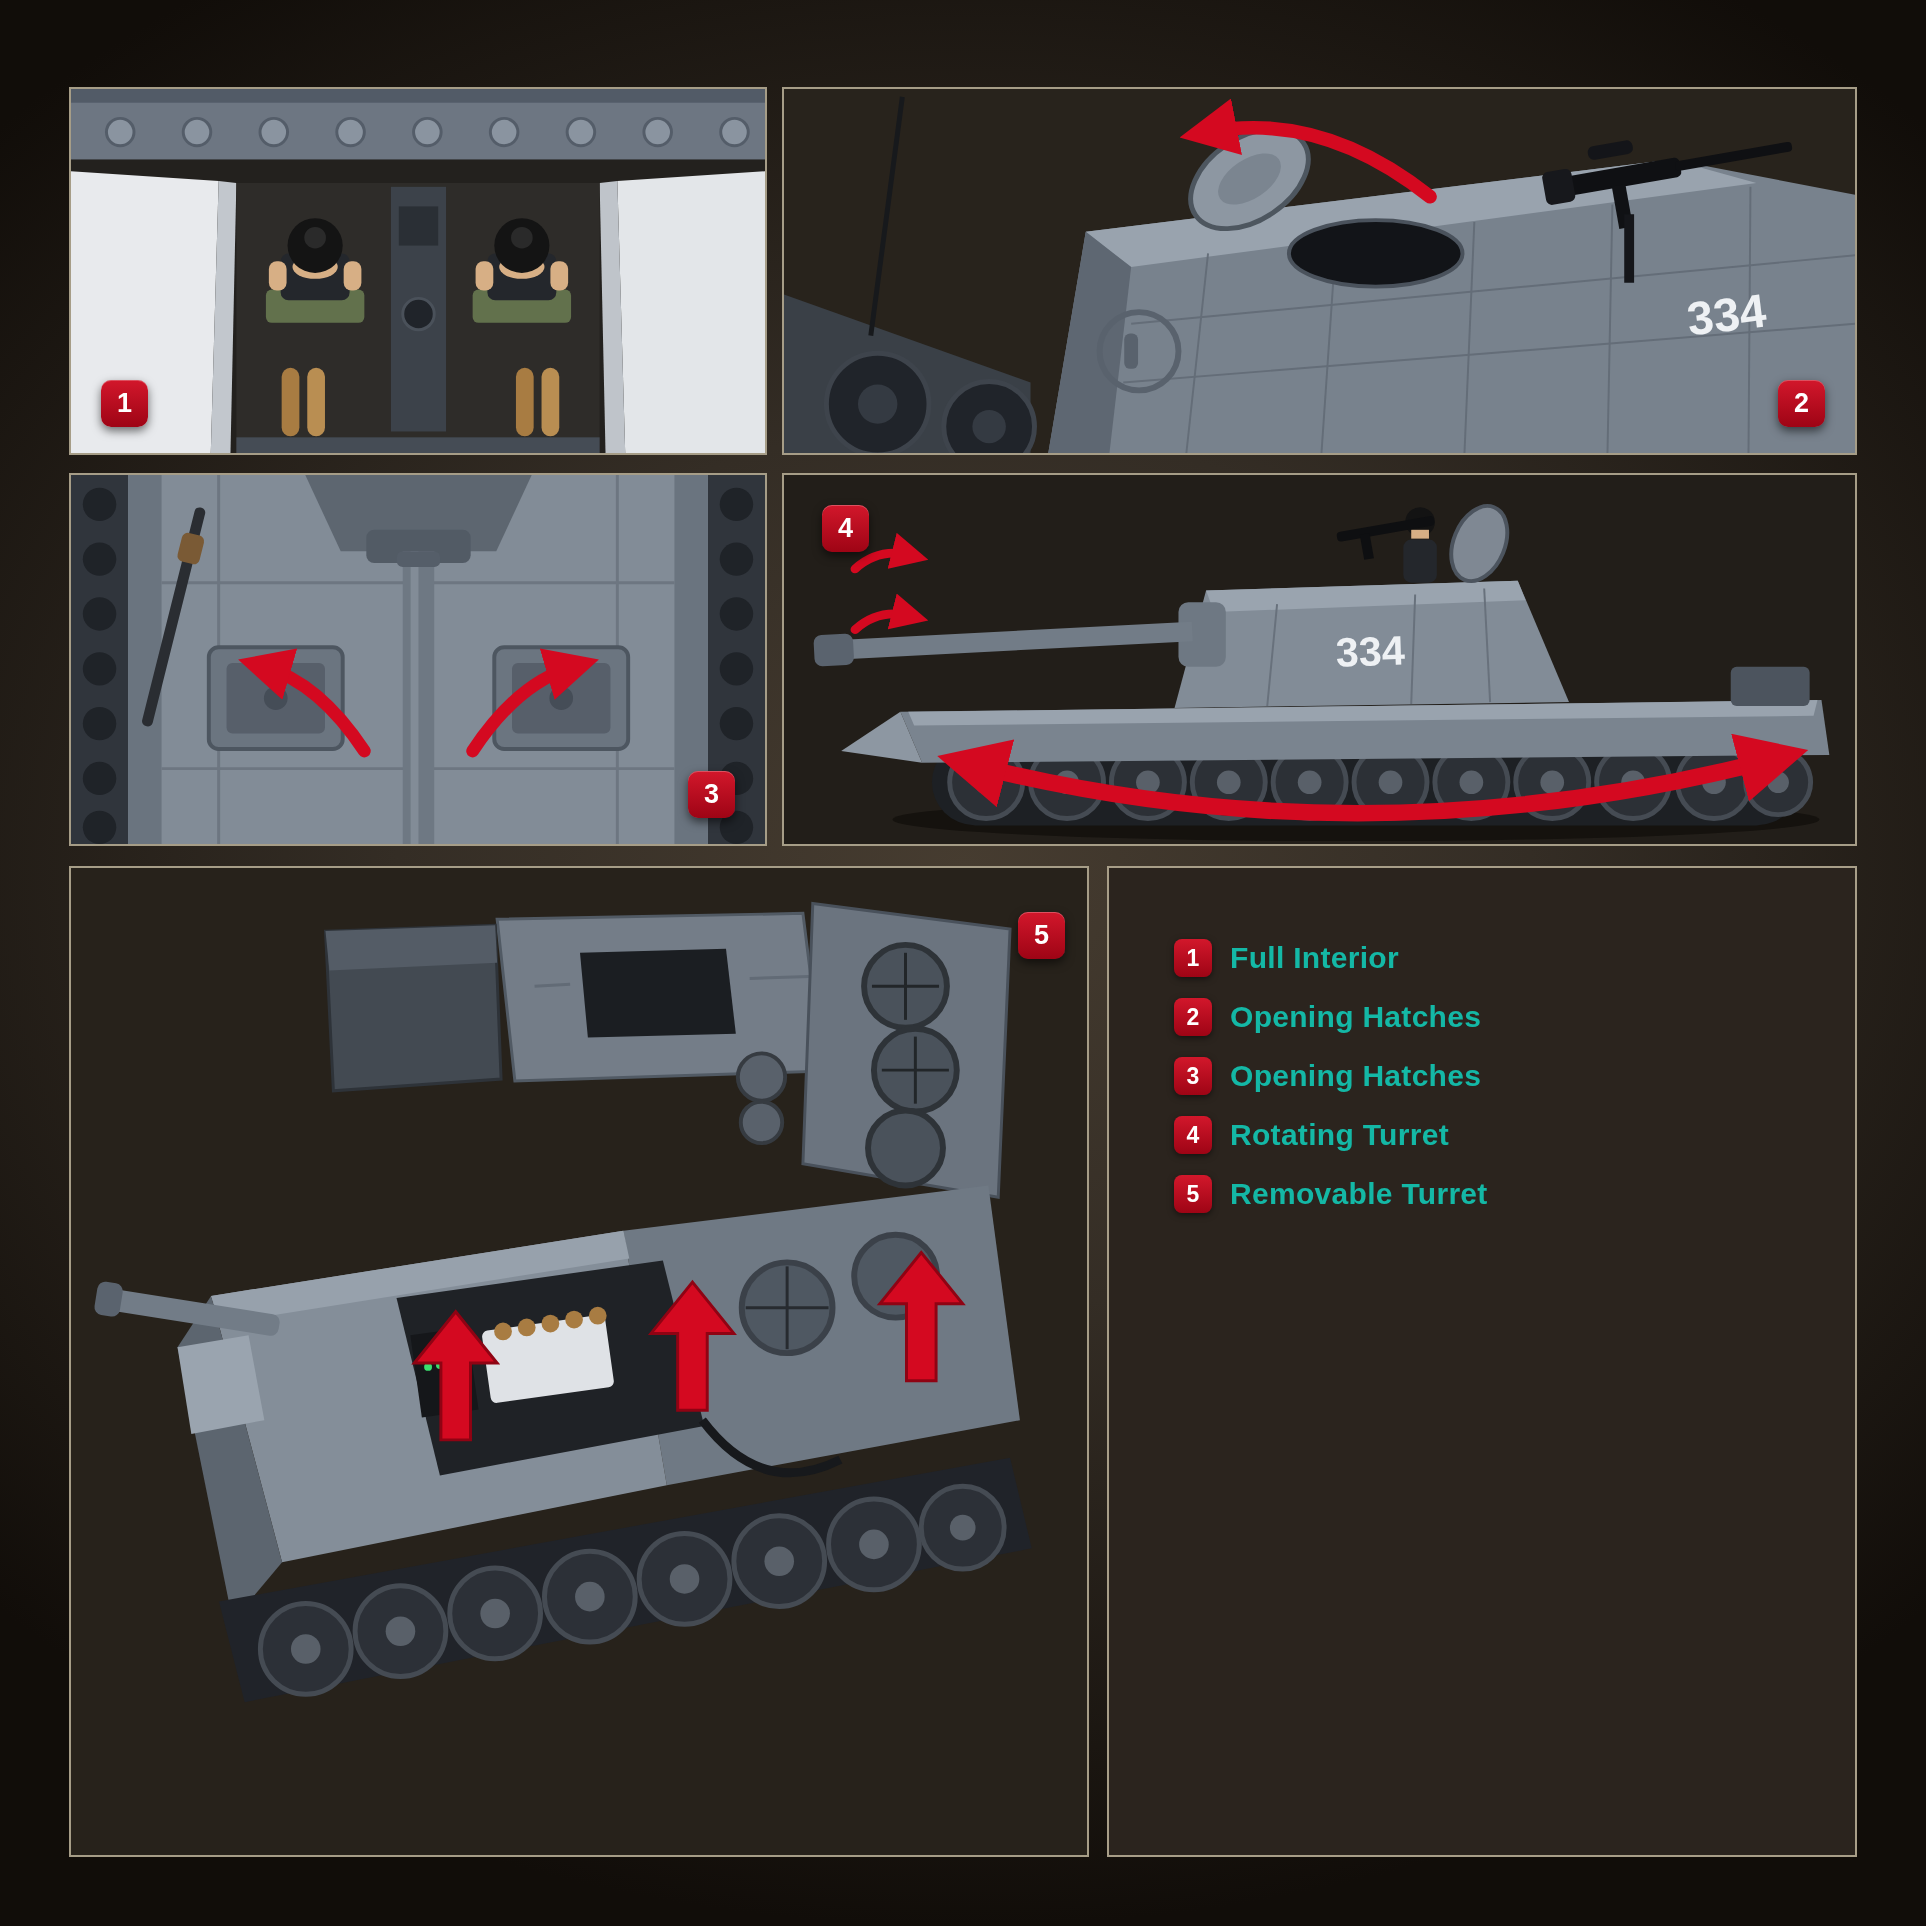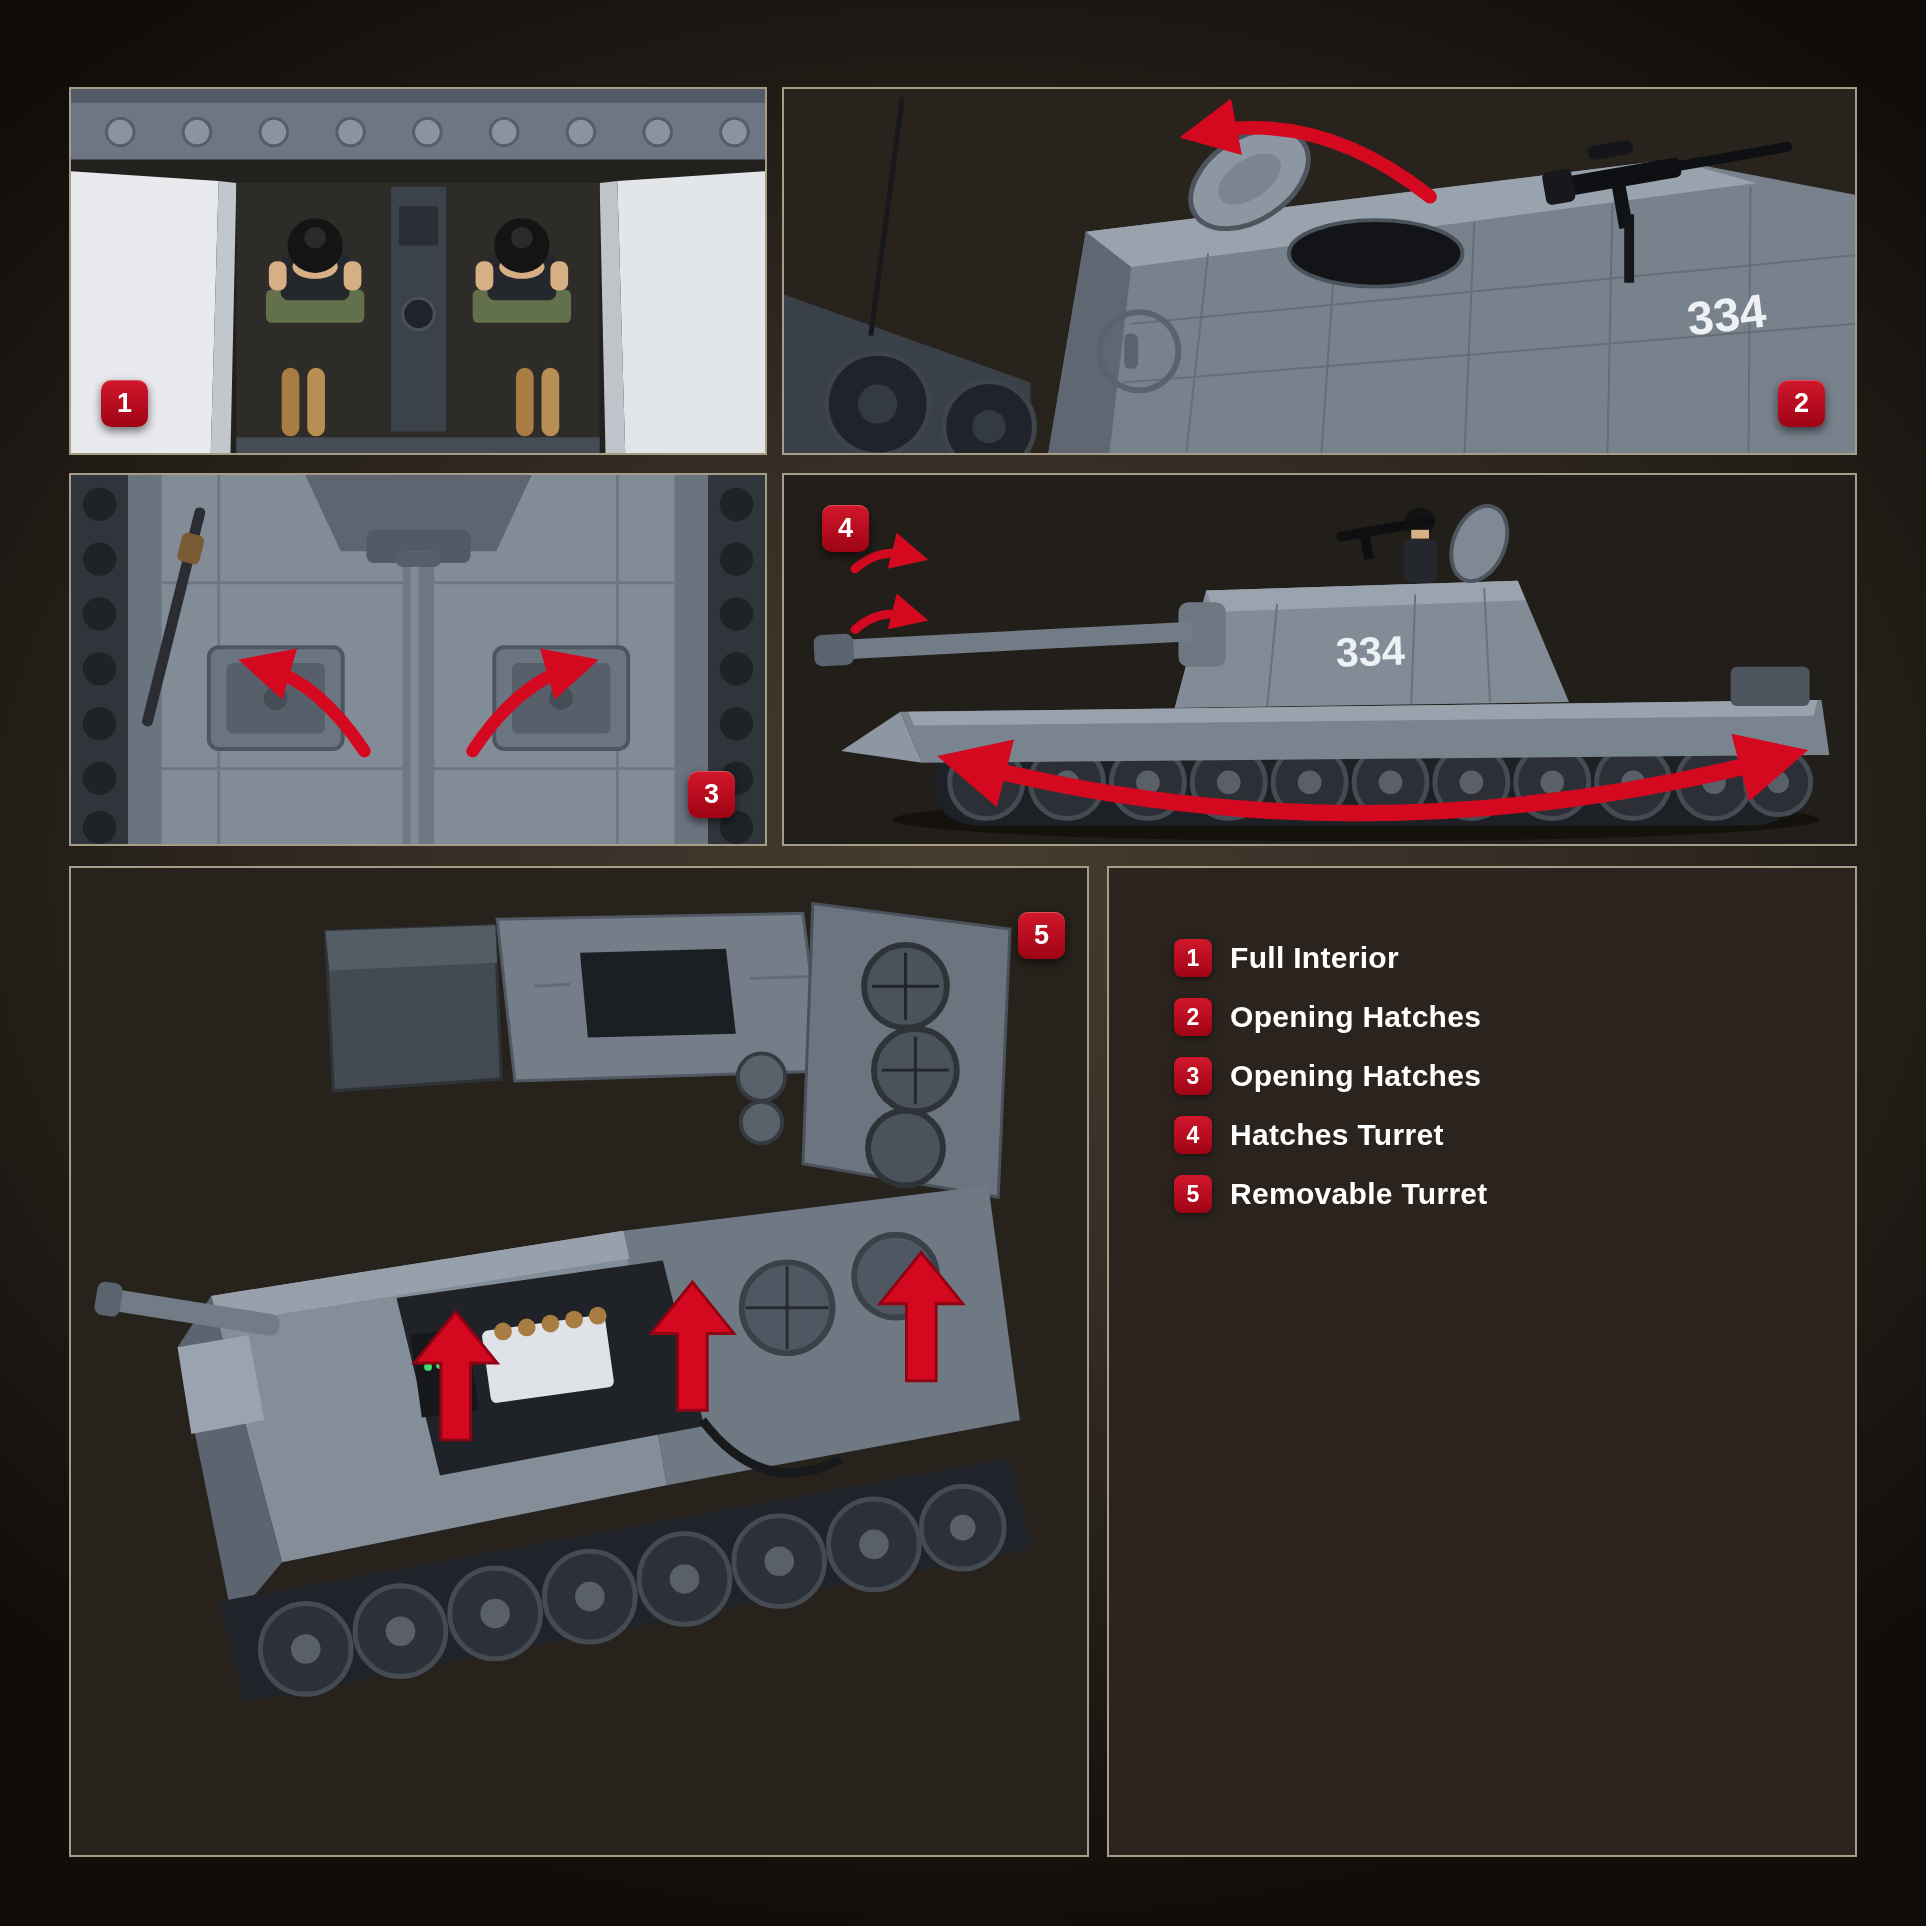--- a/index.html
+++ b/index.html
@@ -22,21 +22,21 @@
   .badge-bl{left:30px;bottom:26px}
   .badge-br{right:30px;bottom:26px}
   .badge-tl{left:38px;top:30px}
   .badge-tr{right:22px;top:44px}
   .legend-list{list-style:none}
   .legend-item{display:flex;align-items:center;gap:18px;margin-bottom:21px}
   .legend-num{flex:0 0 auto;width:38px;height:38px;border-radius:8px;
     background:linear-gradient(180deg,#d2172b,#9e0415);
     color:#fff;font-weight:bold;font-size:23px;line-height:38px;text-align:center;
     box-shadow:0 2px 6px rgba(0,0,0,.5)}
-  .legend-label{color:#ffffff;font-weight:bold;font-size:30px;letter-spacing:0.3px}
+  .legend-label{color:#14b8a6;font-weight:bold;font-size:30px;letter-spacing:0.3px}
 </style>
 </head>
 <body>
 
 <div class="canvas">
 
   <section class="panel p1">
     <svg viewBox="0 0 705 372" preserveAspectRatio="none">
       <rect width="705" height="372" fill="#23211e"></rect>
       <rect x="0" y="0" width="705" height="72" fill="#6d7682"></rect>
@@ -367,21 +367,21 @@
       <li class="legend-item">
         <span class="legend-num">2</span>
         <span class="legend-label">Opening Hatches</span>
       </li>
       <li class="legend-item">
         <span class="legend-num">3</span>
         <span class="legend-label">Opening Hatches</span>
       </li>
       <li class="legend-item">
         <span class="legend-num">4</span>
-        <span class="legend-label">Hatches Turret</span>
+        <span class="legend-label">Rotating Turret</span>
       </li>
       <li class="legend-item">
         <span class="legend-num">5</span>
         <span class="legend-label">Removable Turret</span>
       </li>
     </ul>
   </aside>
 
 </div>
 

